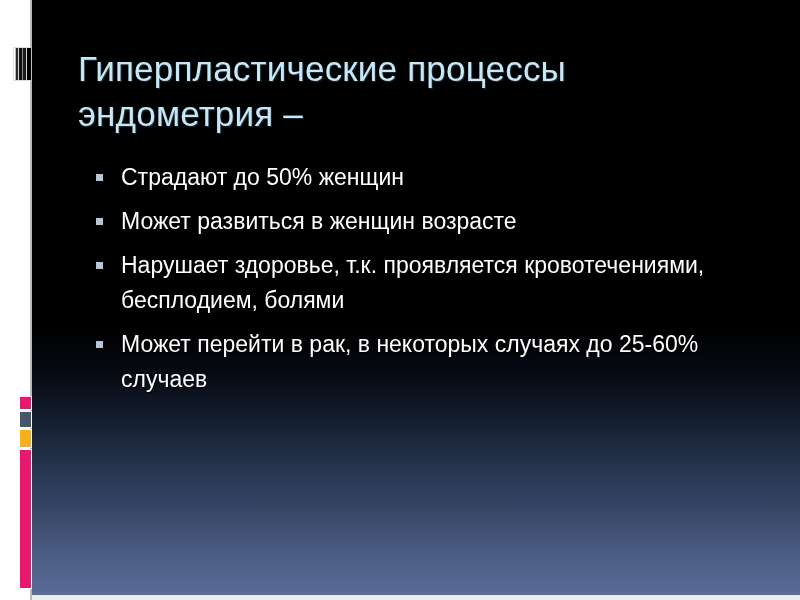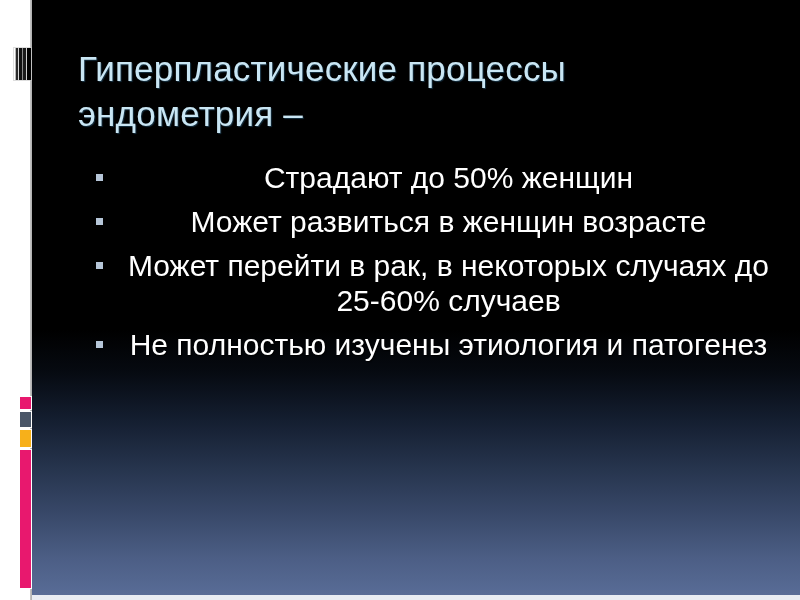--- a/index.html
+++ b/index.html
@@ -138,25 +138,24 @@
     flex: 0 0 auto;
     width: 7px;
     height: 7px;
     background: #b6c6d8;
     margin-top: 14px;
     margin-right: 18px;
   }
   .bullet-text {
     flex: 1 1 auto;
     color: #ffffff;
-    font-size: 30px;
+    font-size: 23px;
     line-height: 35px;
     font-weight: 400;
     text-shadow: 1px 1px 1px rgba(0,0,0,0.85);
-    text-align: center;
   }
 </style>
 </head>
 <body>
 
 <div class="slide">
 
   <div class="canvas"></div>
   <div class="canvas-bottom-edge"></div>
 
@@ -177,26 +176,26 @@
     <div class="bullet-row">
       <div class="bullet-mark"></div>
       <div class="bullet-text">Страдают до 50% женщин</div>
     </div>
 
     <div class="bullet-row">
       <div class="bullet-mark"></div>
       <div class="bullet-text">Может развиться в женщин возрасте</div>
     </div>
 
+    <div class="bullet-row">
+      <div class="bullet-mark"></div>
+      <div class="bullet-text">Нарушает здоровье, т.к. проявляется кровотечениями, бесплодием, болями</div>
+    </div>
 
     <div class="bullet-row">
       <div class="bullet-mark"></div>
       <div class="bullet-text">Может перейти в рак, в некоторых случаях до 25-60% случаев</div>
     </div>
 
-    <div class="bullet-row">
-      <div class="bullet-mark"></div>
-      <div class="bullet-text">Не полностью изучены этиология и патогенез</div>
-    </div>
 
   </div>
 
 </div>
 
 </body></html>

